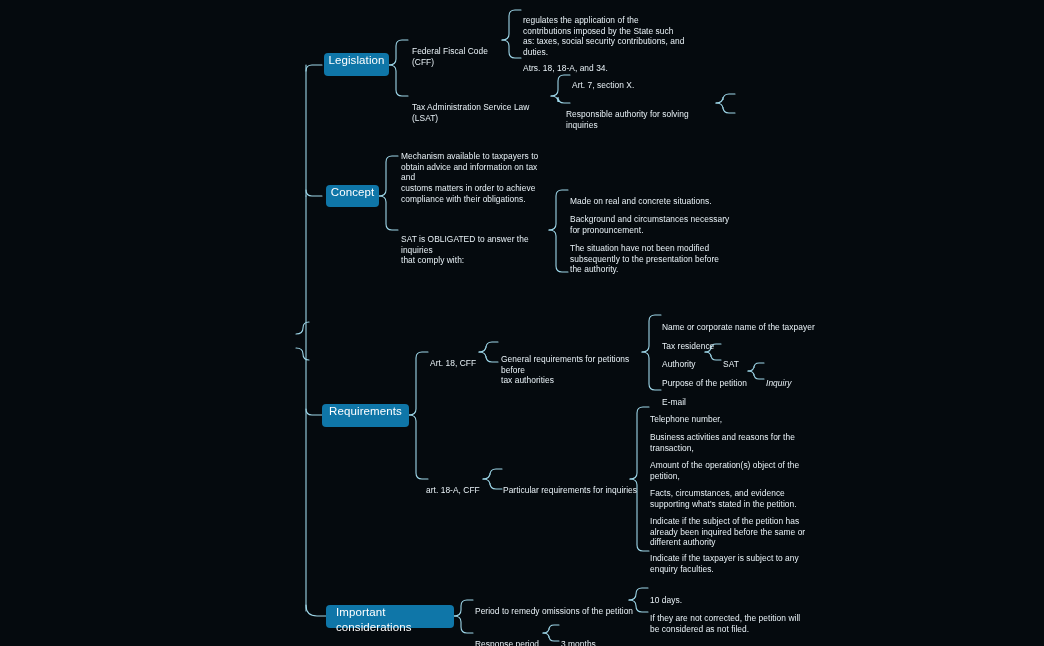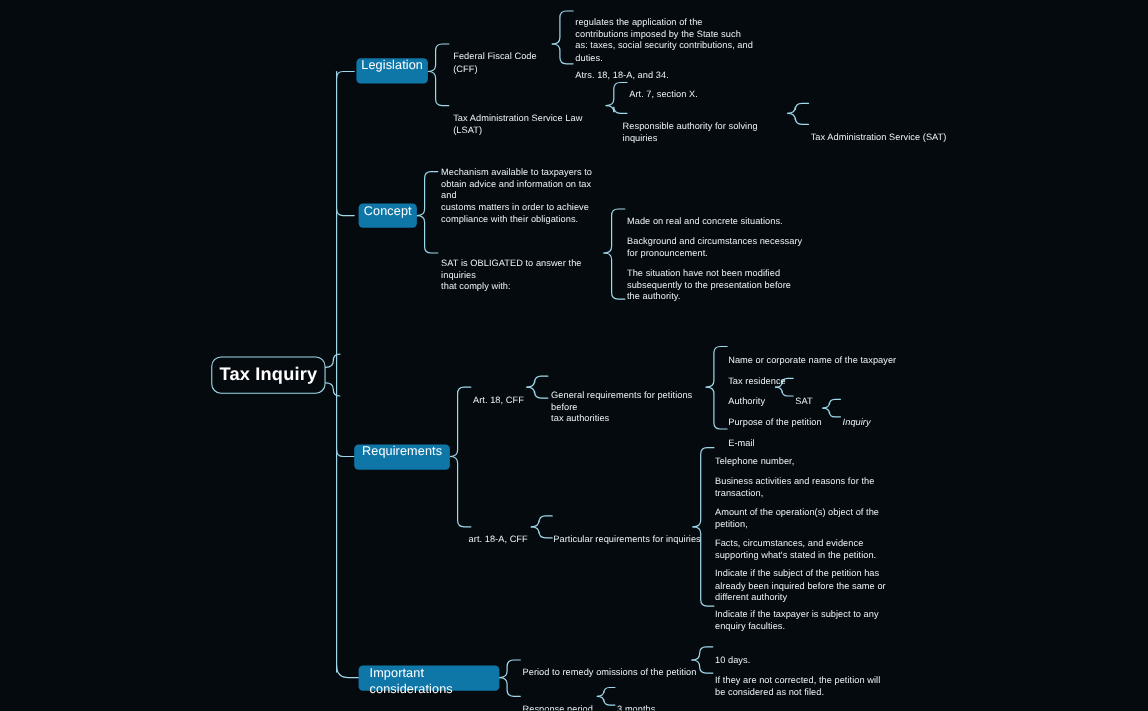--- a/index.html
+++ b/index.html
@@ -122,23 +122,20 @@
       <path d="M454 616 q7 0 7 6 L461 627 q0 6 6 6 L473 633"></path>
 
       <path d="M629 600 q7 0 7 -6 L636 594 q0 -6 6 -6 L648 588"></path>
       <path d="M629 600 q7 0 7 6 L636 606 q0 6 6 6 L648 612"></path>
 
       <path d="M543 633 q6 0 6 -5 L549 630 q0 -5 5 -5 L559 625"></path>
       <path d="M543 633 q6 0 6 5 L549 636 q0 5 5 5 L559 641"></path>
     </g>
   </svg>
 
-  <div class="node root" style="left:192px; top:324px; width:104px; height:34px;">
-    <span>Tax Inquiry</span>
-  </div>
 
   <div class="node pill" style="left:324px; top:53px; width:65px; height:23px;">
     <span>Legislation</span>
   </div>
 
   <div class="node txt" style="left:412px; top:35px; width:95px;">
     <span>Federal Fiscal Code (CFF)</span>
   </div>
 
   <div class="node txt" style="left:523px; top:4px; width:162px;">
@@ -158,23 +155,20 @@
 
   <div class="node txt" style="left:572px; top:69px; width:150px;">
     <span>Art. 7, section X.</span>
   </div>
 
   <div class="node txt" style="left:566px; top:98px; width:155px;">
     <span>Responsible authority for solving inquiries</span>
   </div>
 
 
-  <div class="node txt" style="left:737px; top:108px; width:180px;">
-    <span>Tax Administration Service (SAT)</span>
-  </div>
 
   <div class="node pill" style="left:326px; top:185px; width:53px; height:22px;">
     <span>Concept</span>
   </div>
 
   <div class="node txt" style="left:401px; top:140px; width:152px;">
     <span>Mechanism available to taxpayers to
 obtain advice and information on tax and
 customs matters in order to achieve
 compliance with their obligations.</span>

